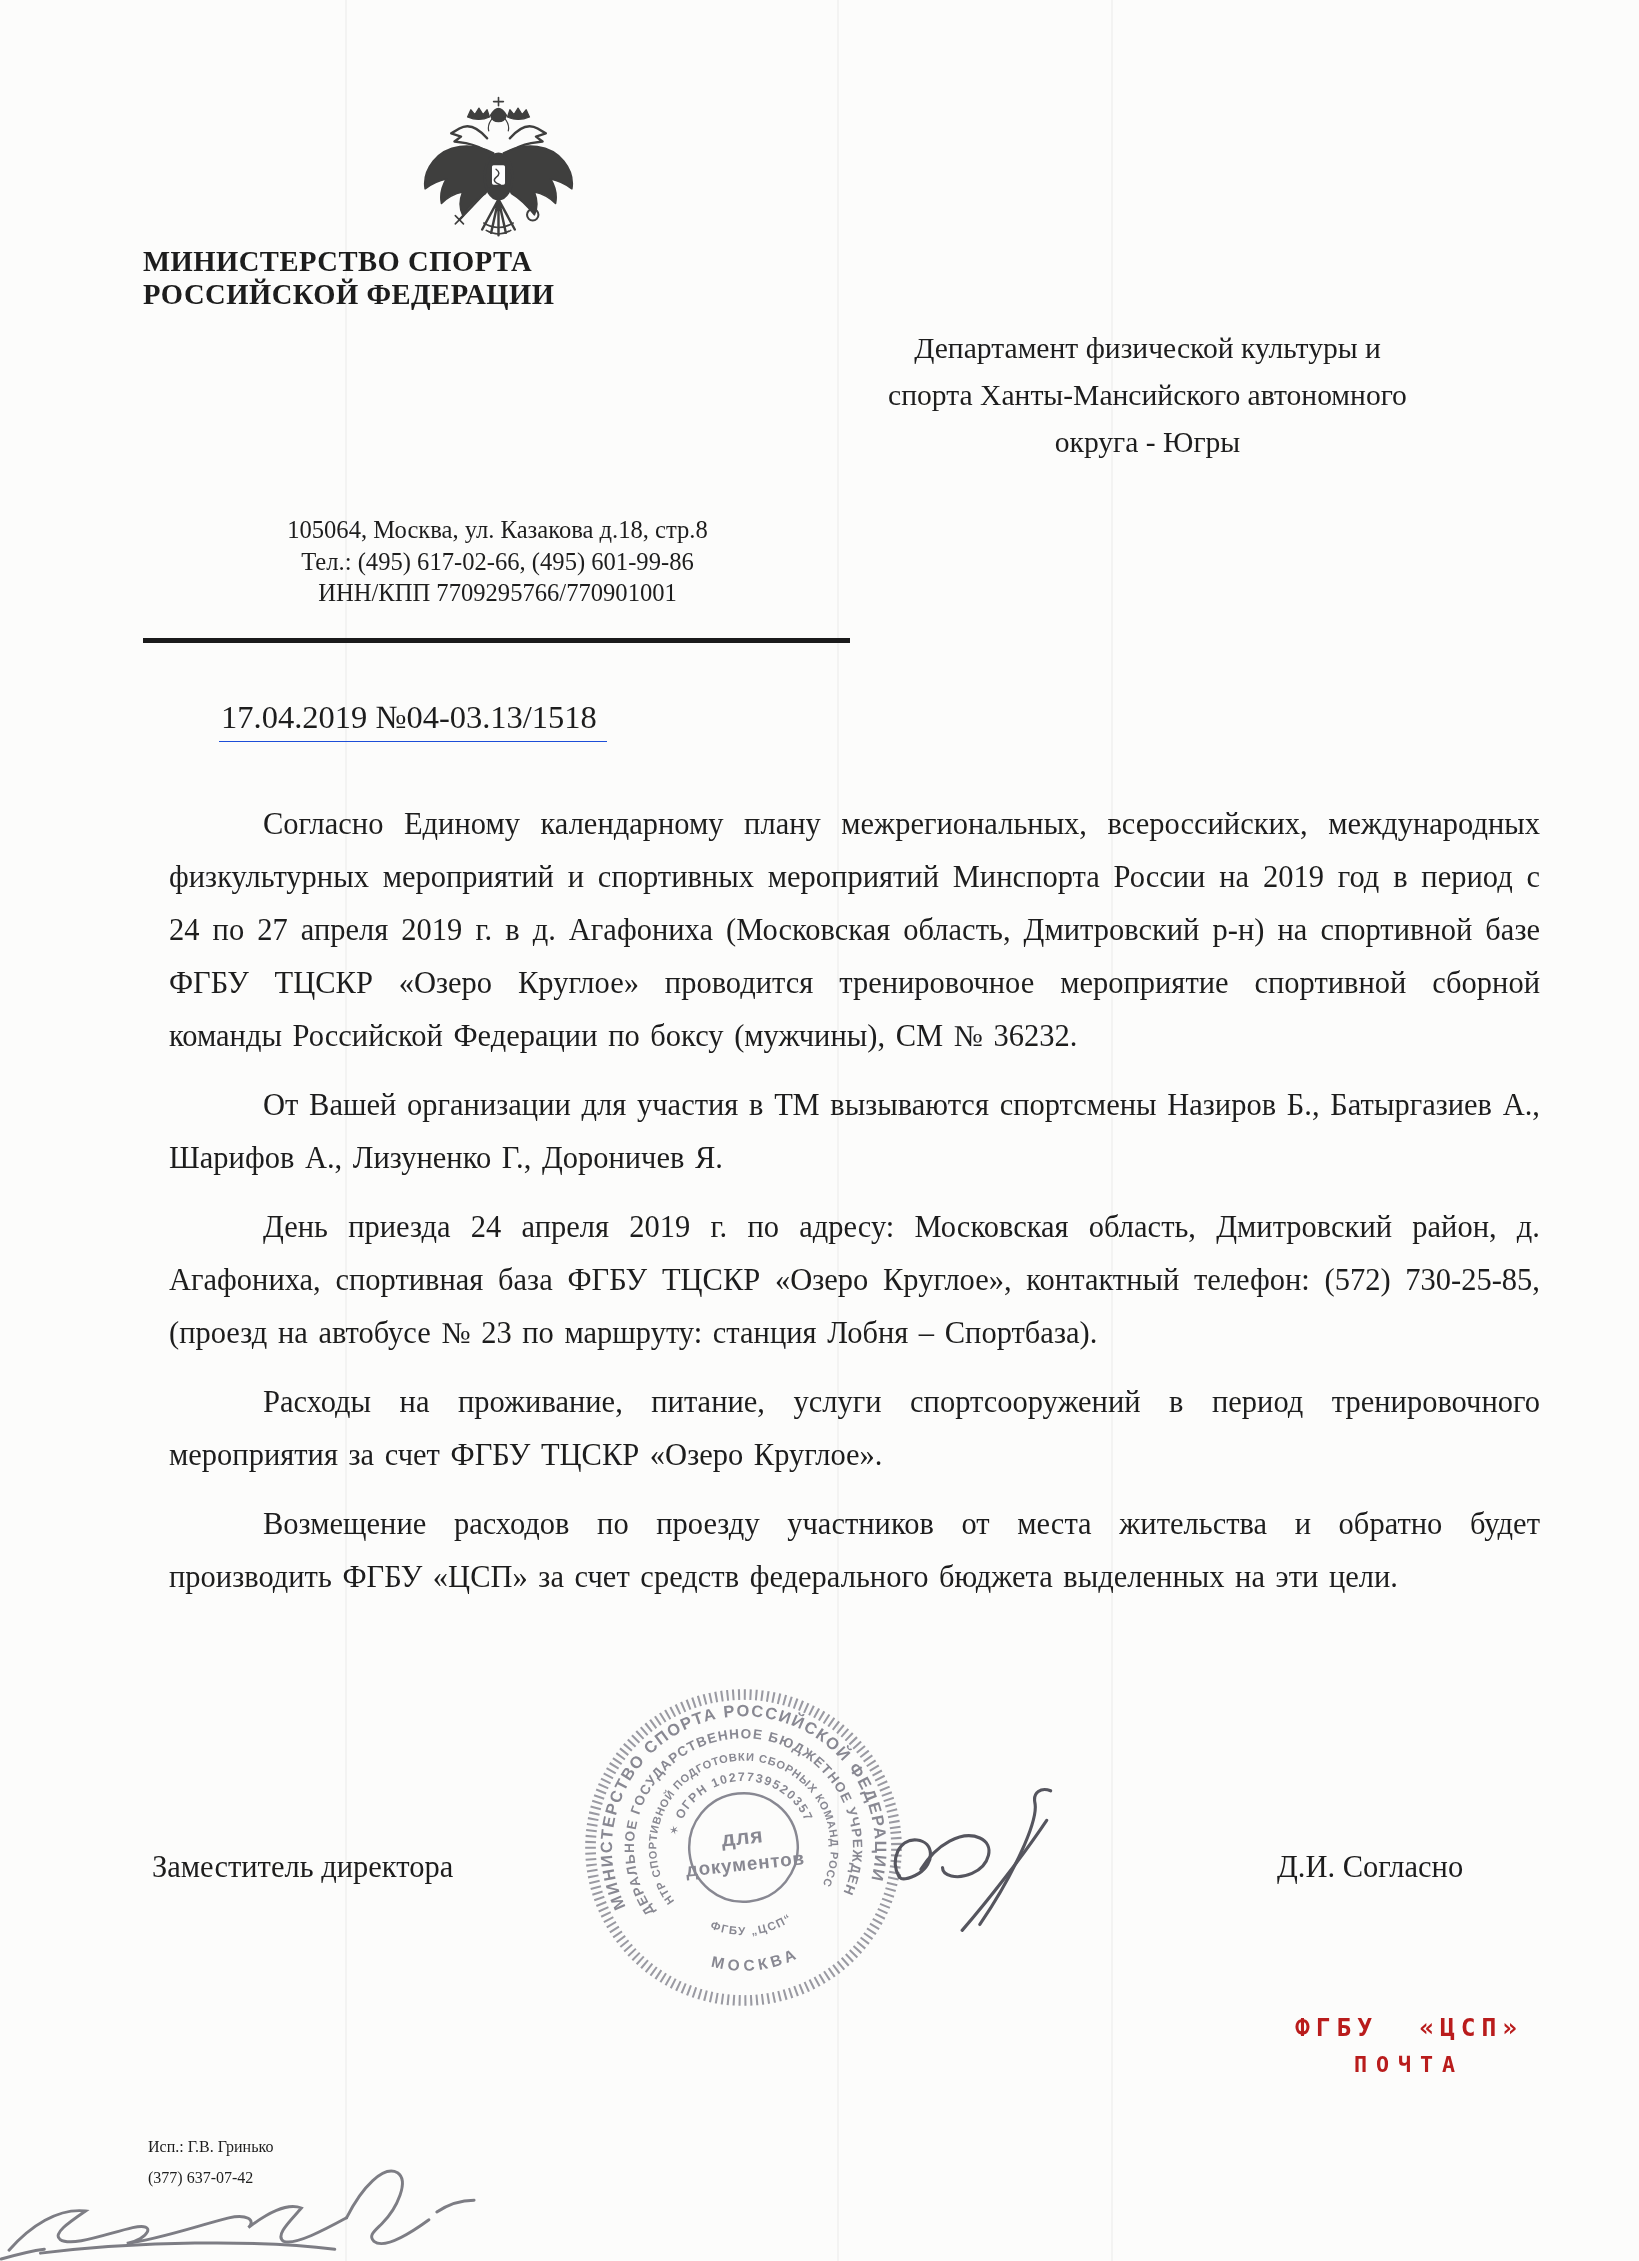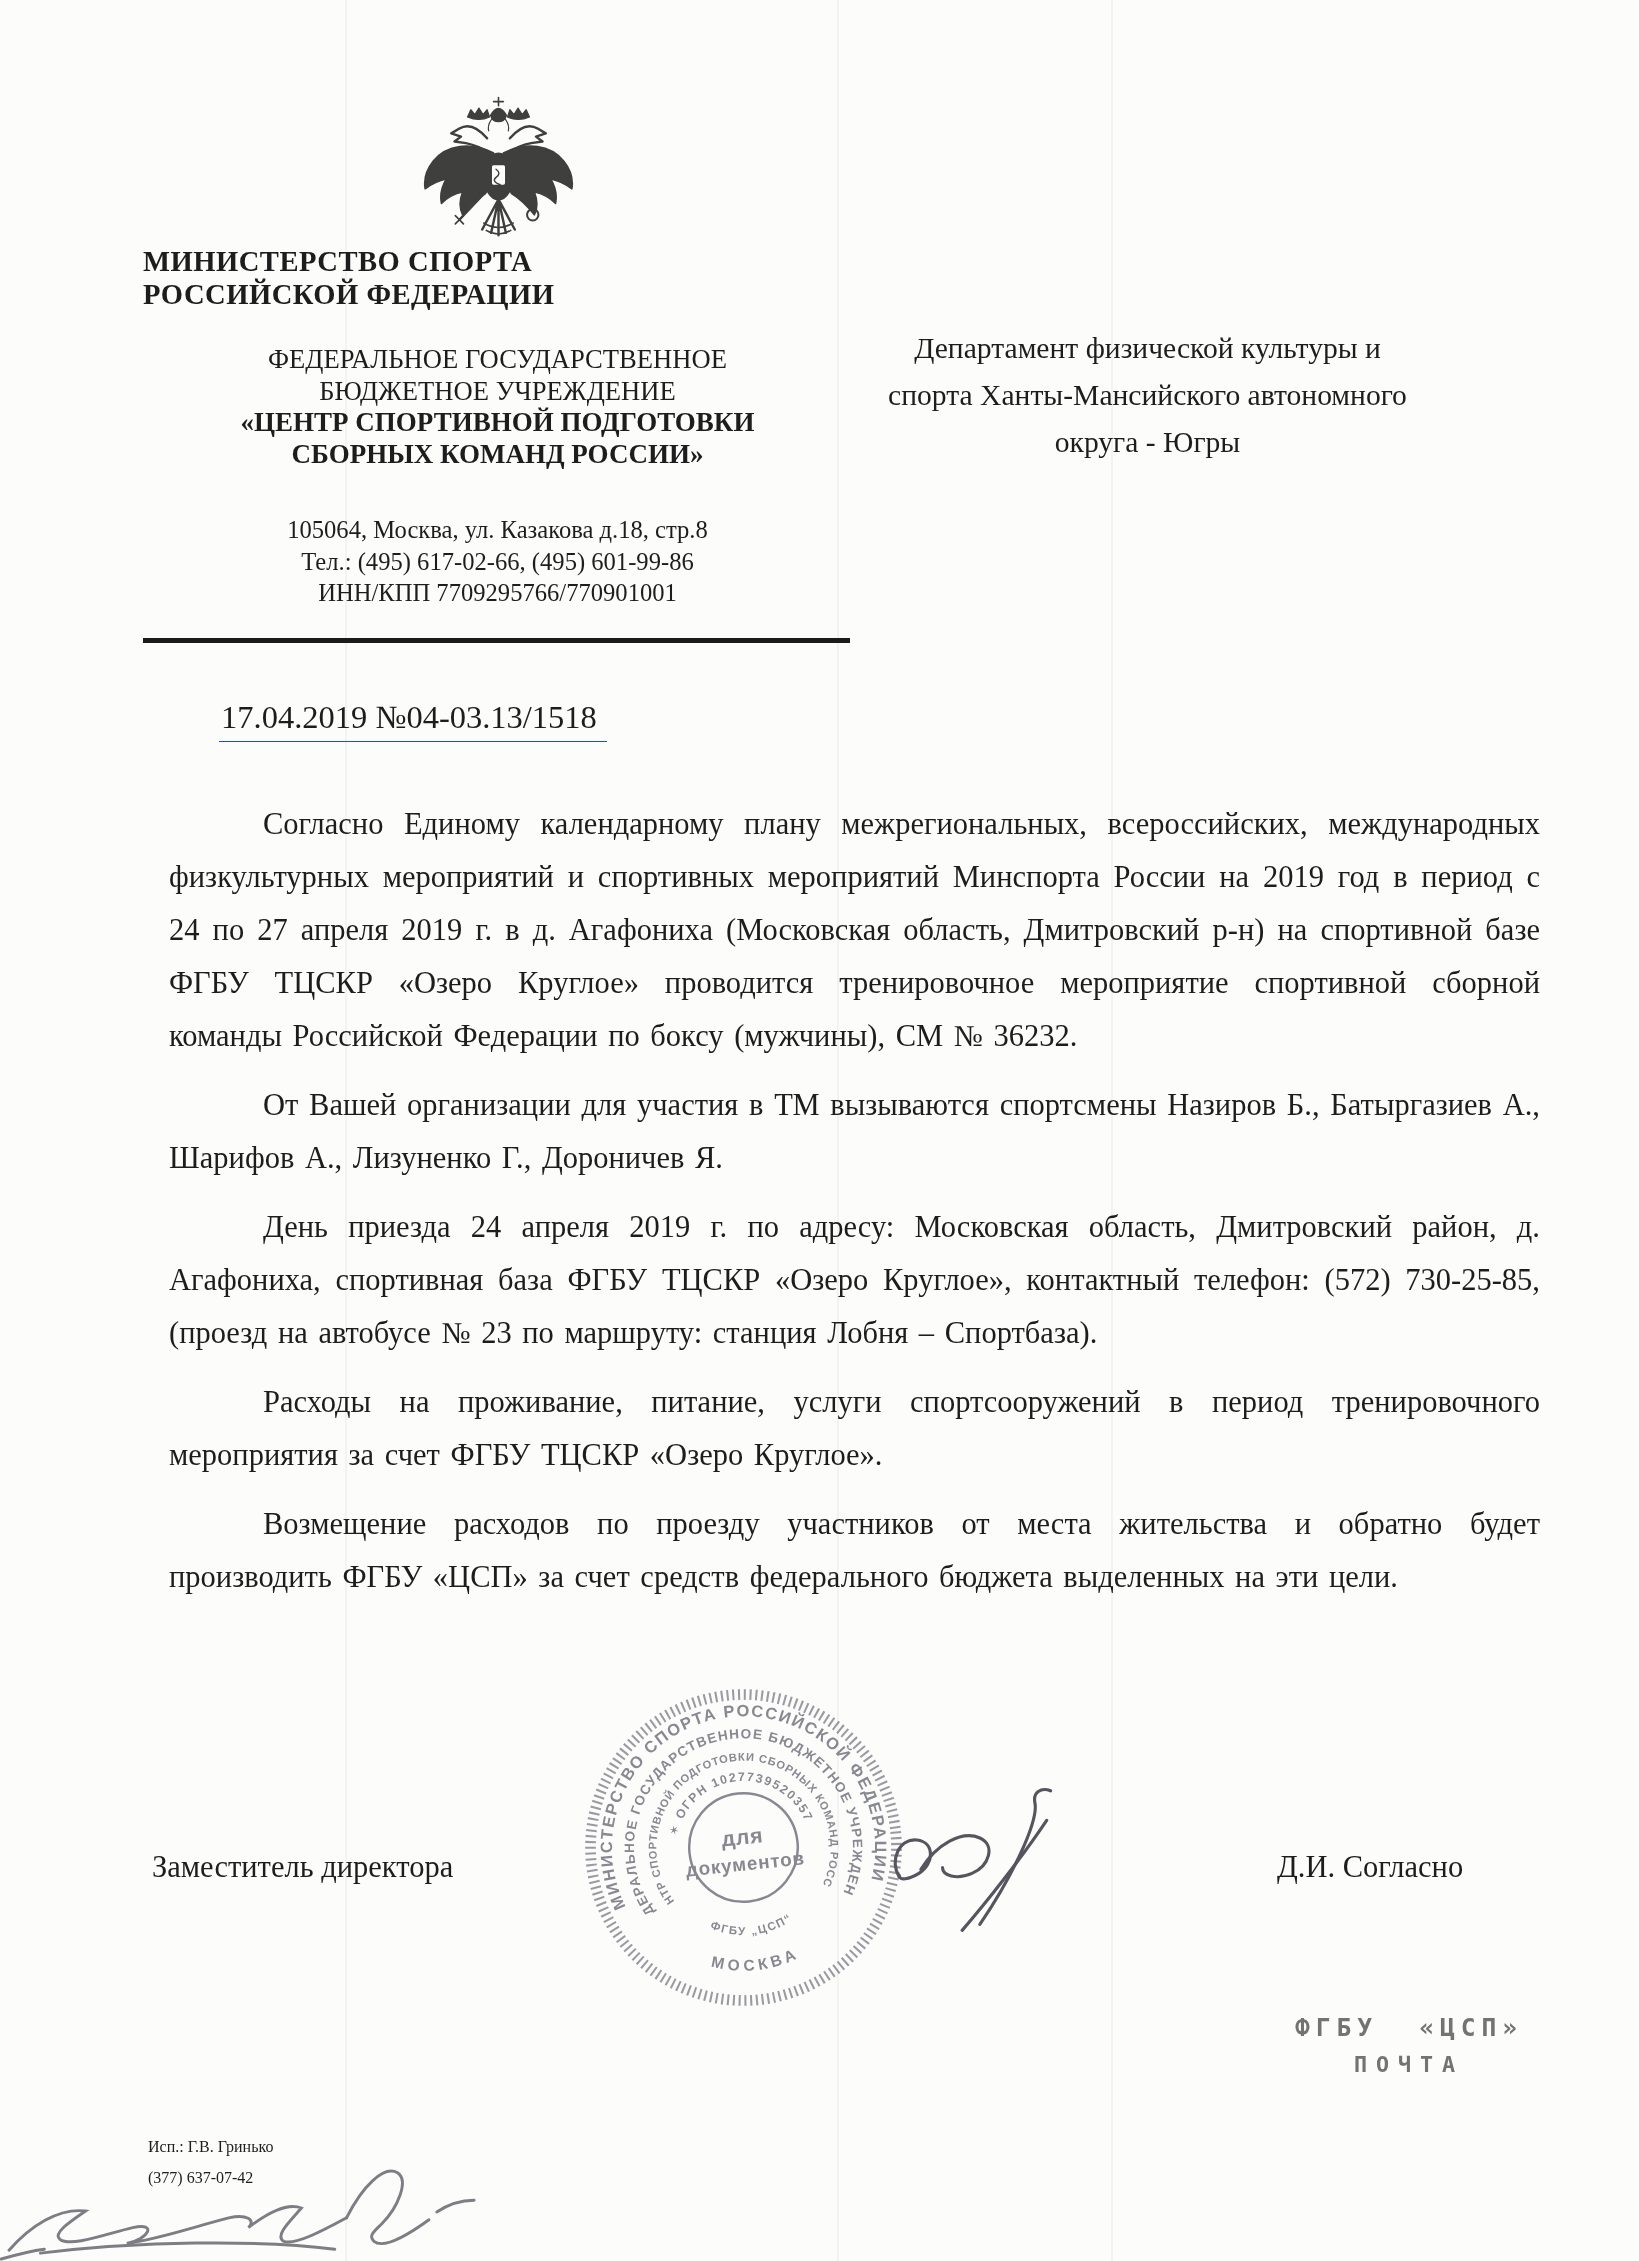--- a/index.html
+++ b/index.html
@@ -32,21 +32,21 @@
   .sr1{font-size:20px; letter-spacing:2px;}
   .sr2{font-size:16.5px; letter-spacing:1.5px;}
   .sr3{font-size:13.5px; letter-spacing:1px;}
   .sr4{font-size:15px; letter-spacing:2px;}
   .sb1{font-size:19px; letter-spacing:5px;}
   .sb2{font-size:14px; letter-spacing:2px;}
   .sc1{font-size:26px; letter-spacing:1px; font-weight:600;}
   .sc2{font-size:23px; letter-spacing:1px; font-weight:600;}
   .sig-main{position:absolute; left:885px; top:1781px; width:229px; height:171px;}
   .postal{position:absolute; left:1281px; top:2013px; width:256px; text-align:center;
-    font-family:"DejaVu Sans Mono","Liberation Mono",monospace; font-weight:bold; color:#737373;}
+    font-family:"DejaVu Sans Mono","Liberation Mono",monospace; font-weight:bold; color:#b91c1c;}
   .postal .l1{font-size:24.6px; letter-spacing:5.9px; white-space:pre;}
   .postal .l2{font-size:21.7px; letter-spacing:8.9px; margin-top:9.9px;}
   .executor{position:absolute; left:148px; top:2132px; font-size:16px; line-height:30.5px;}
   .sig-bottom{position:absolute; left:0; top:2157px; width:540px; height:104px;}
 </style>
 </head>
 <body>
 
 <div class="page">
 
@@ -75,26 +75,20 @@
       <circle cx="142" cy="150" r="7" stroke-width="2.5"></circle>
       <path d="M142,143 v-7 M138,139 h8" stroke-width="2"></path>
     </g>
   </svg>
 
   <div class="ministry">
     <div>МИНИСТЕРСТВО  СПОРТА</div>
     <div>РОССИЙСКОЙ ФЕДЕРАЦИИ</div>
   </div>
 
-  <div class="org">
-    <div>ФЕДЕРАЛЬНОЕ ГОСУДАРСТВЕННОЕ</div>
-    <div>БЮДЖЕТНОЕ УЧРЕЖДЕНИЕ</div>
-    <div class="bold">«ЦЕНТР СПОРТИВНОЙ ПОДГОТОВКИ</div>
-    <div class="bold">СБОРНЫХ КОМАНД РОССИИ»</div>
-  </div>
 
   <div class="contact">
     <div>105064, Москва, ул. Казакова д.18, стр.8</div>
     <div>Тел.: (495) 617-02-66, (495) 601-99-86</div>
     <div>ИНН/КПП 7709295766/770901001</div>
   </div>
 
   <div class="rule"></div>
 
   <div class="recipient">

